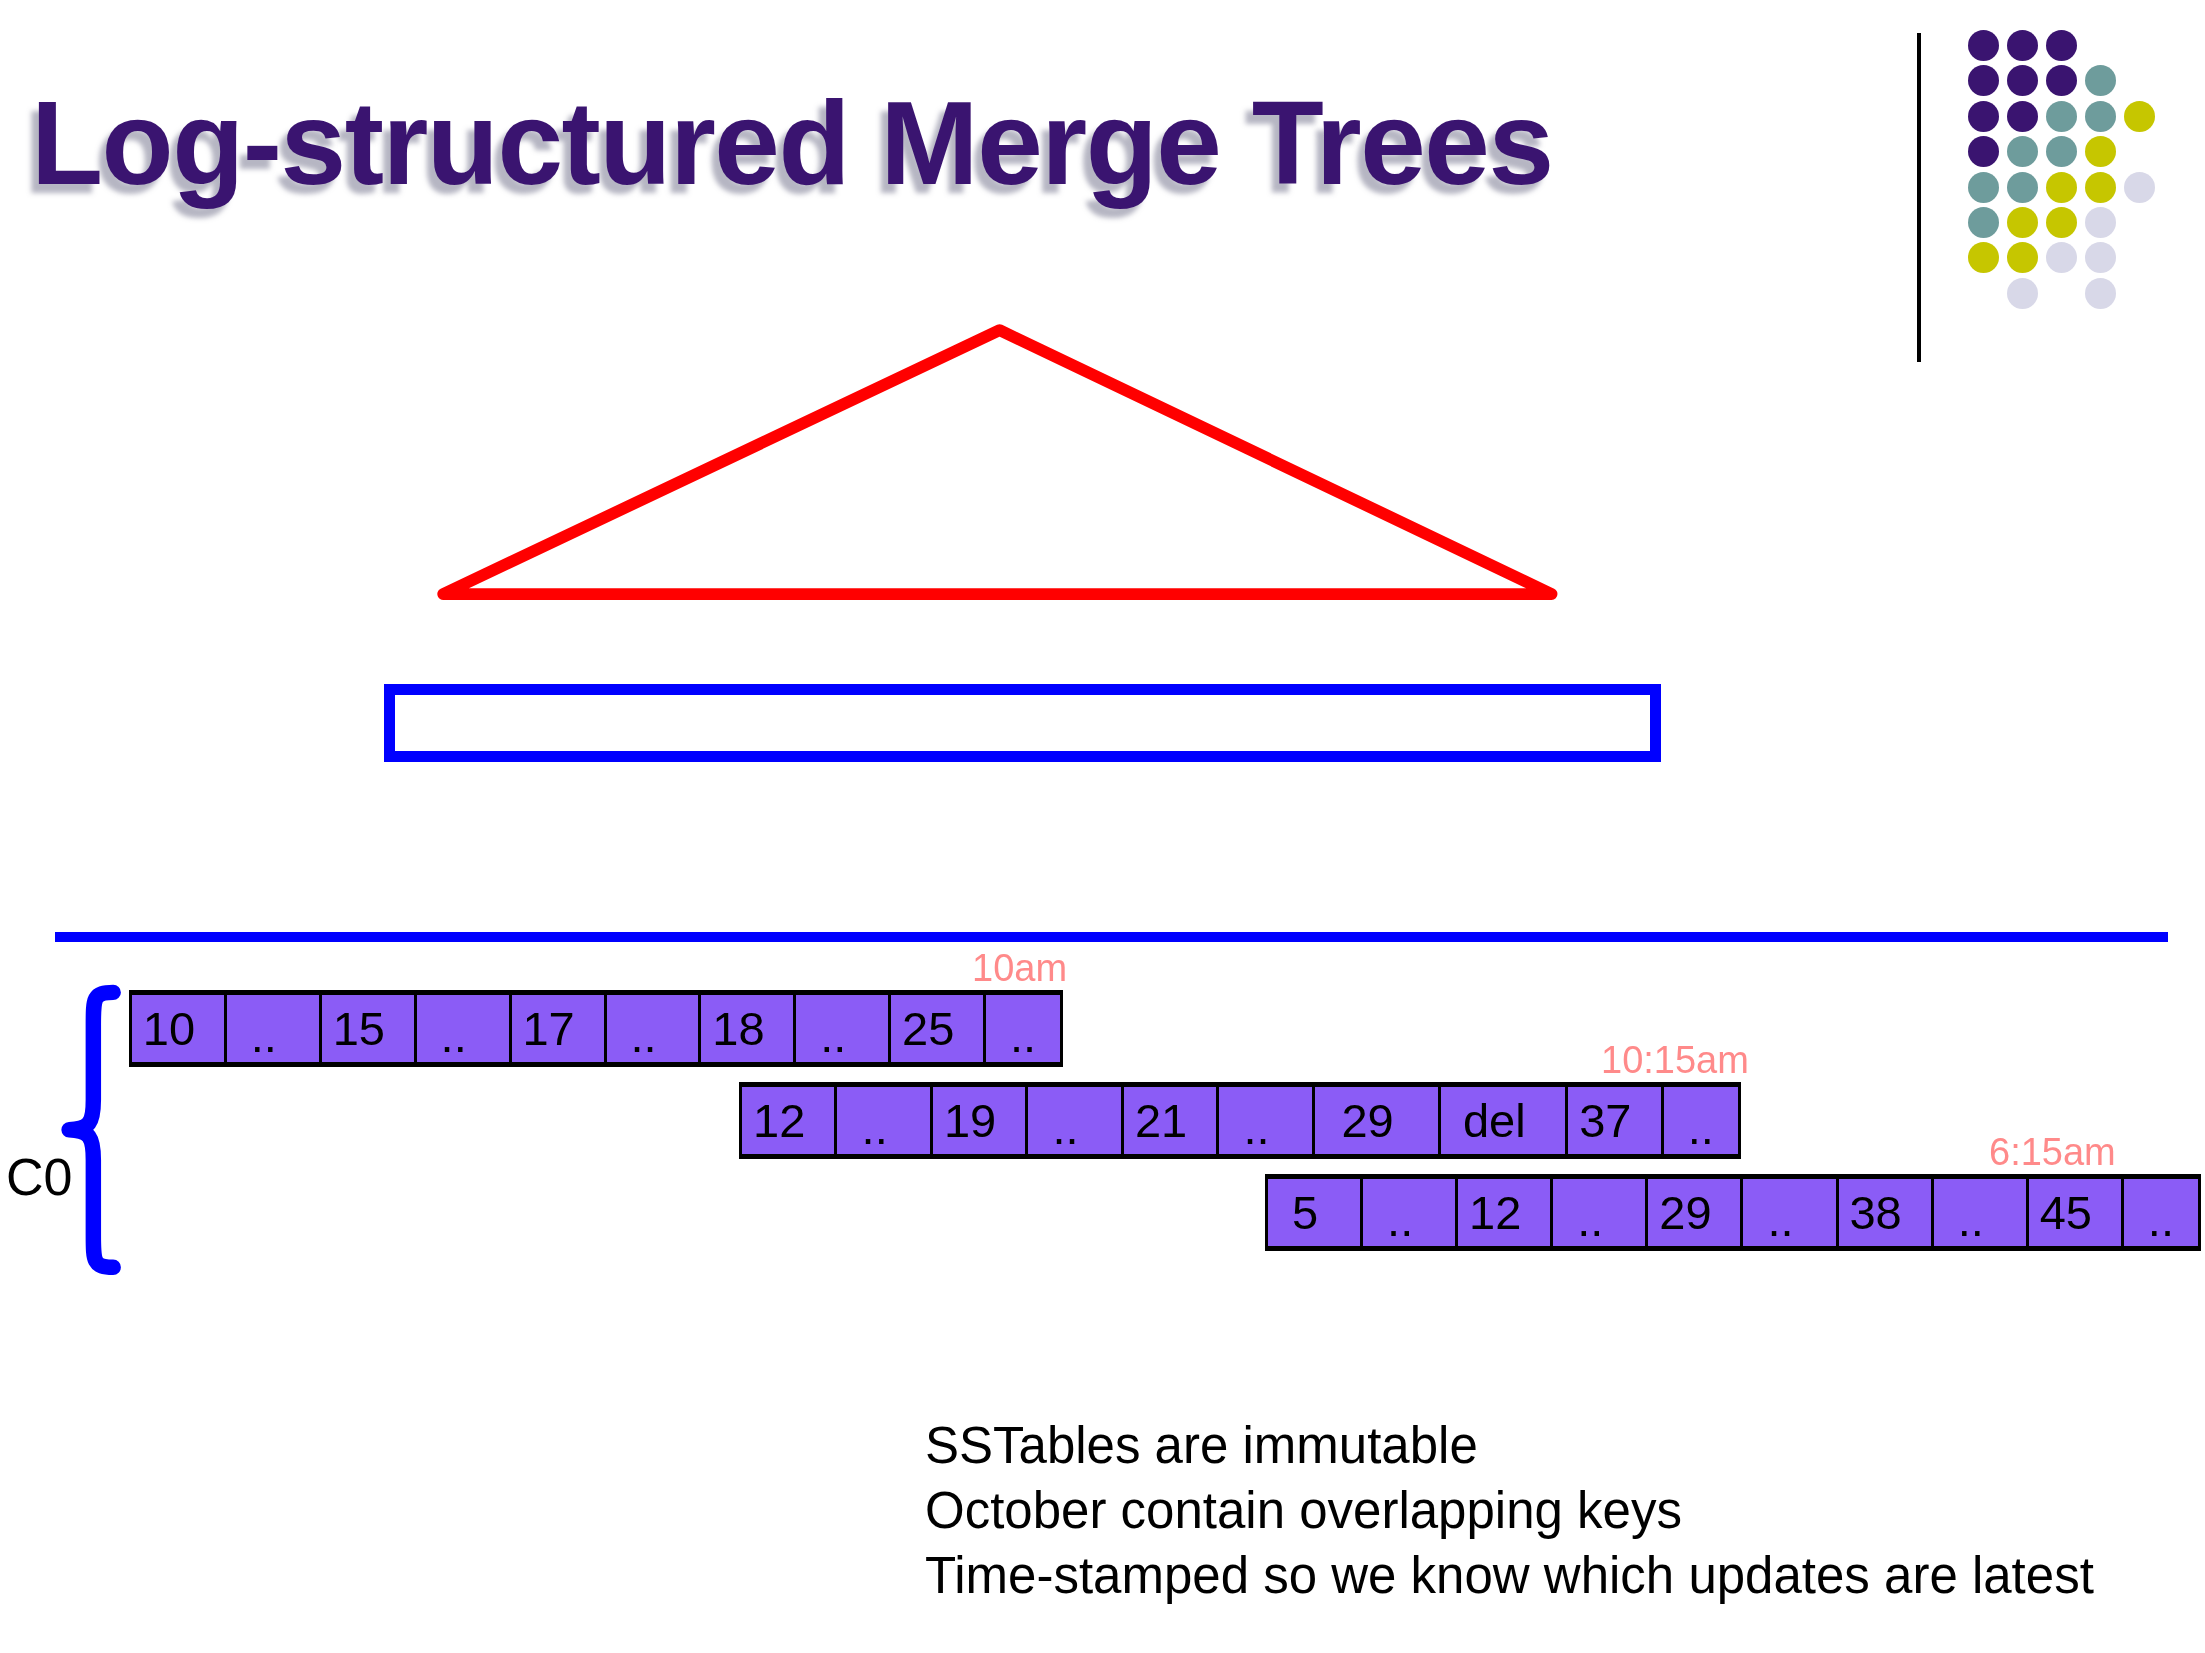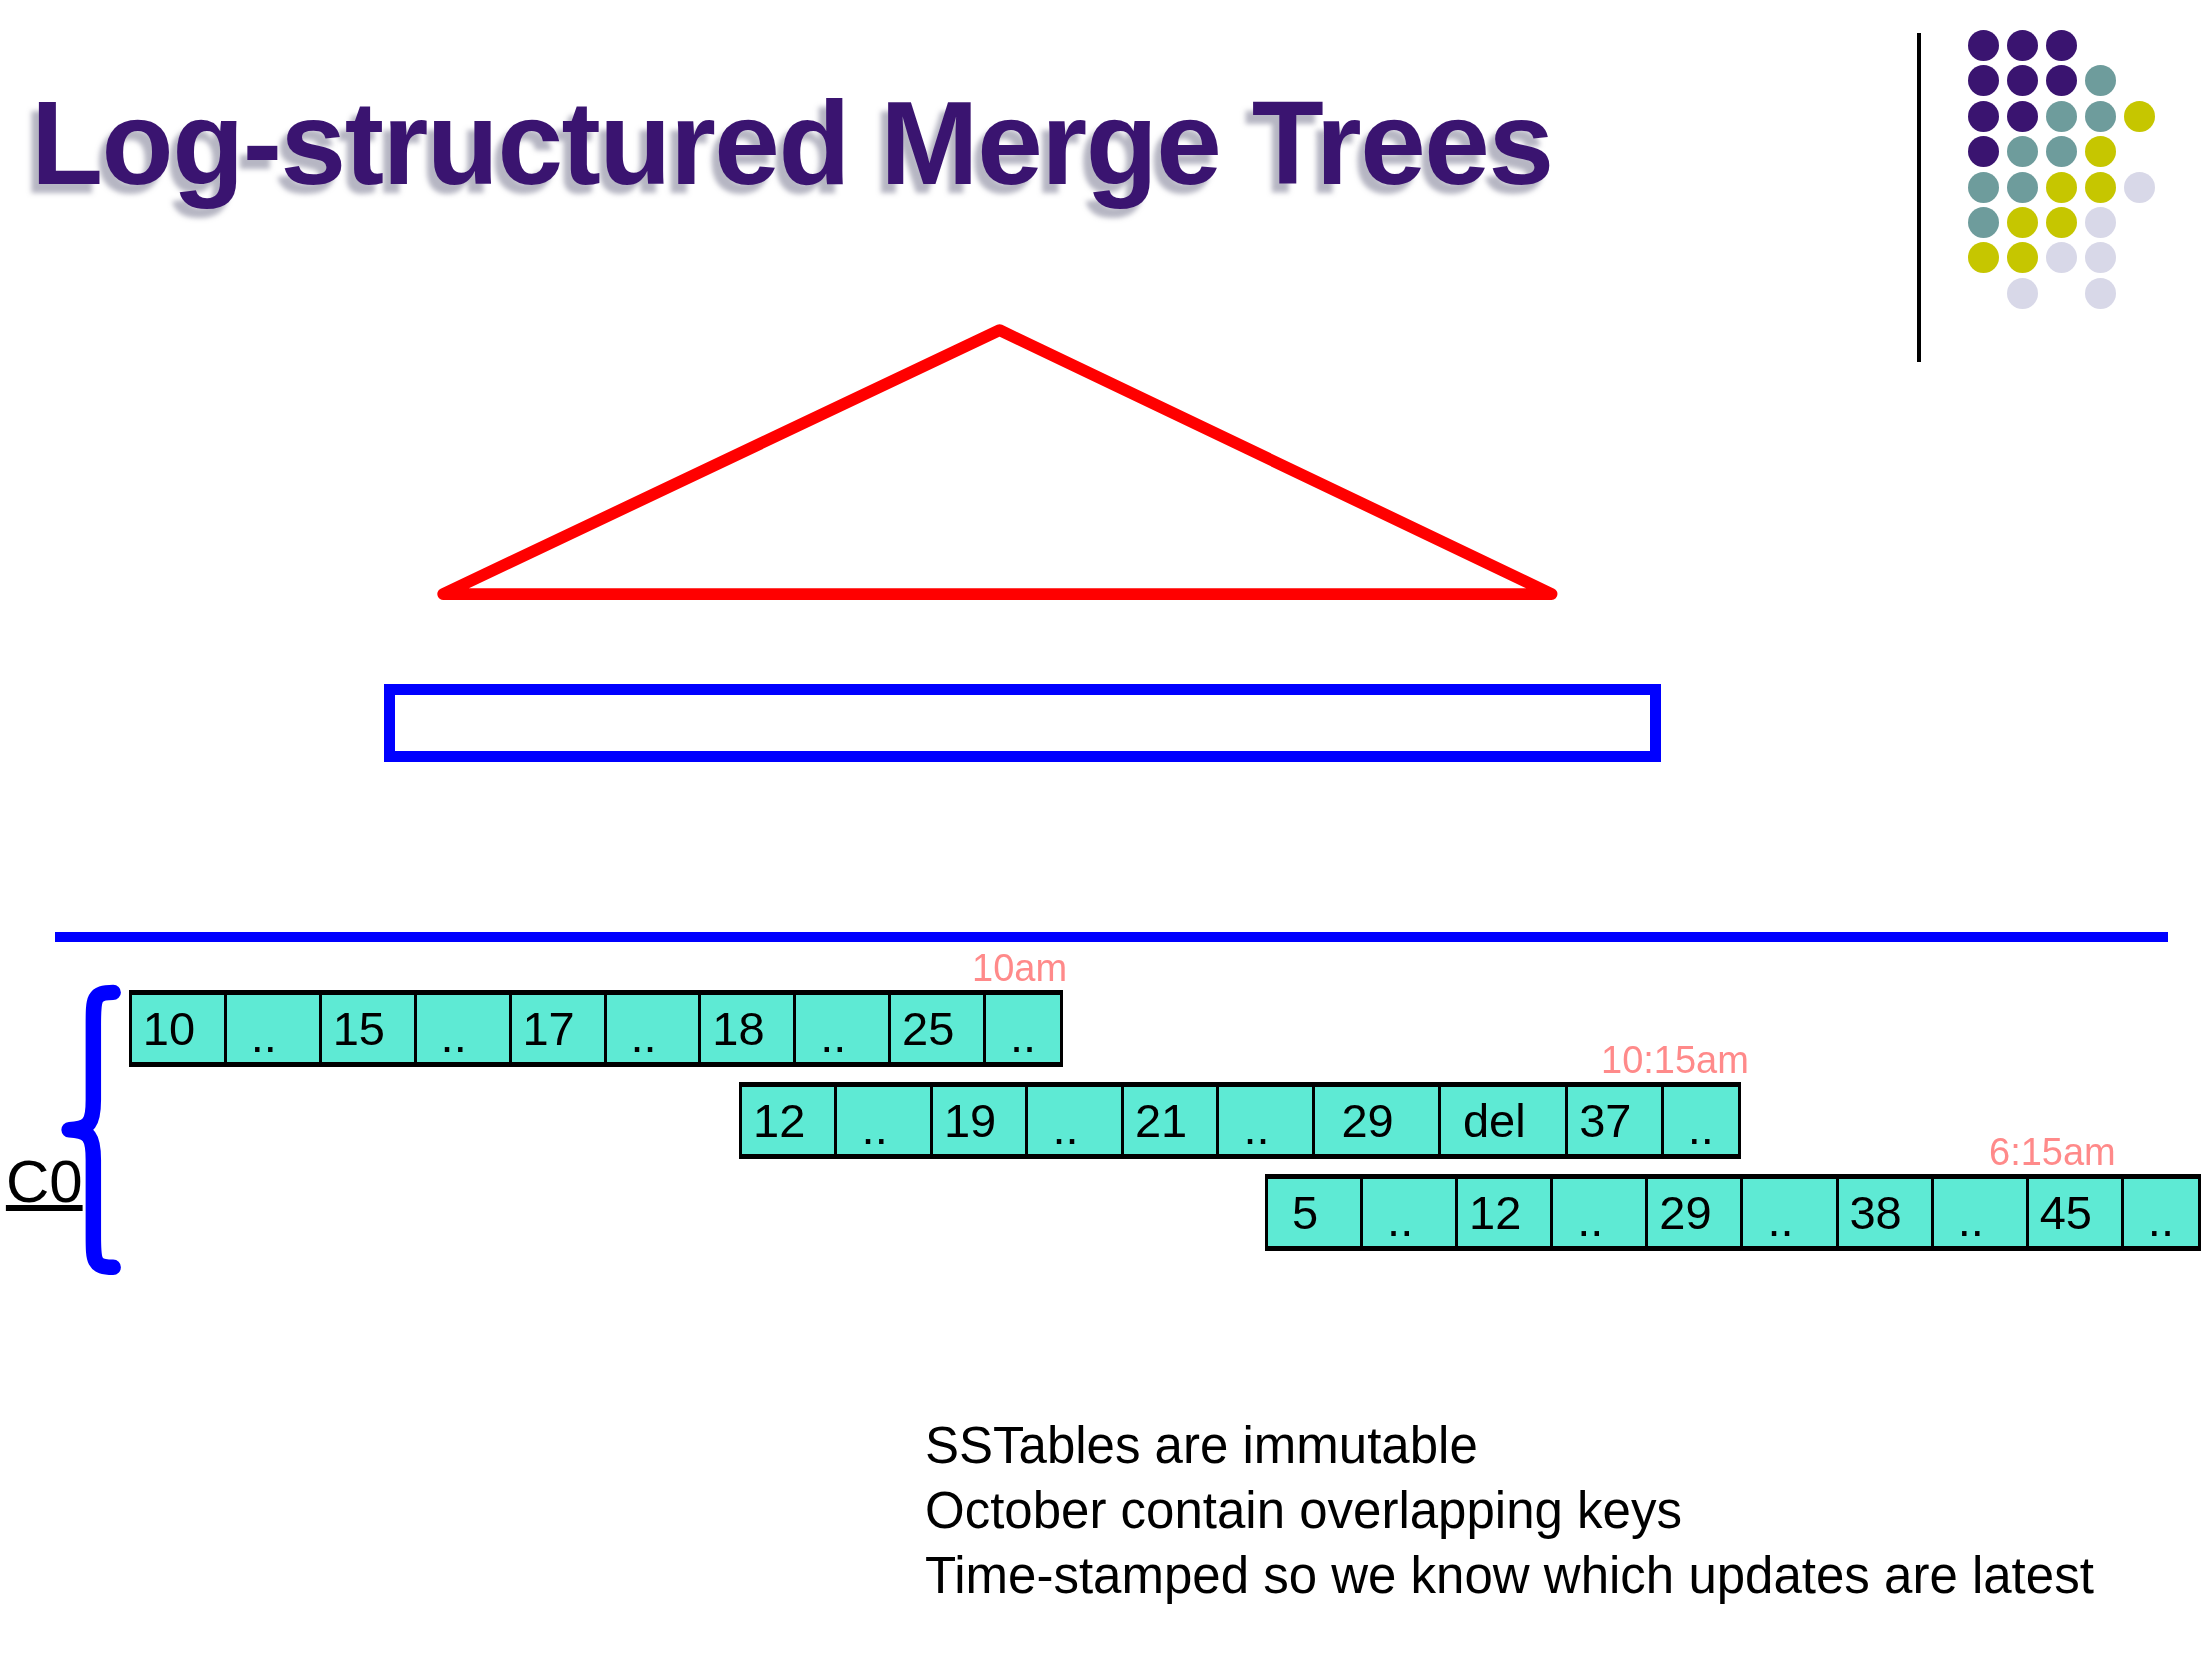--- a/index.html
+++ b/index.html
@@ -91,34 +91,33 @@
     width: 2113px;
     height: 10.3px;
     background: #0000FF;
   }
 
   
   .c0-label {
     position: absolute;
     left: 5.9px;
     top: 1147px;
-    font-size: 60px;
-    color: #000000;
-    text-decoration: underline;
+    font-size: 52px;
+    color: #000000;
   }
 
   
   .sstable-row {
     position: absolute;
     display: flex;
     box-sizing: border-box;
     border-top: 5.1px solid #000000;
     border-bottom: 5.1px solid #000000;
     border-right: 3.7px solid #000000;
-    background: #5eead4;
+    background: #8b5cf6;
     gap: 18px;
   }
   .row-0 { left: 129px;  top: 990px; width: 934px; height: 77px; }
   .row-1 { left: 739px; top: 1082px; width: 1002px; height: 77px; }
   .row-2 { left: 1265px; top: 1174px; width: 936px; height: 77px; }
 
   .sstable-cell {
     flex: 1 1 0;
     border-left: 3.7px solid #000000;
     display: flex;

